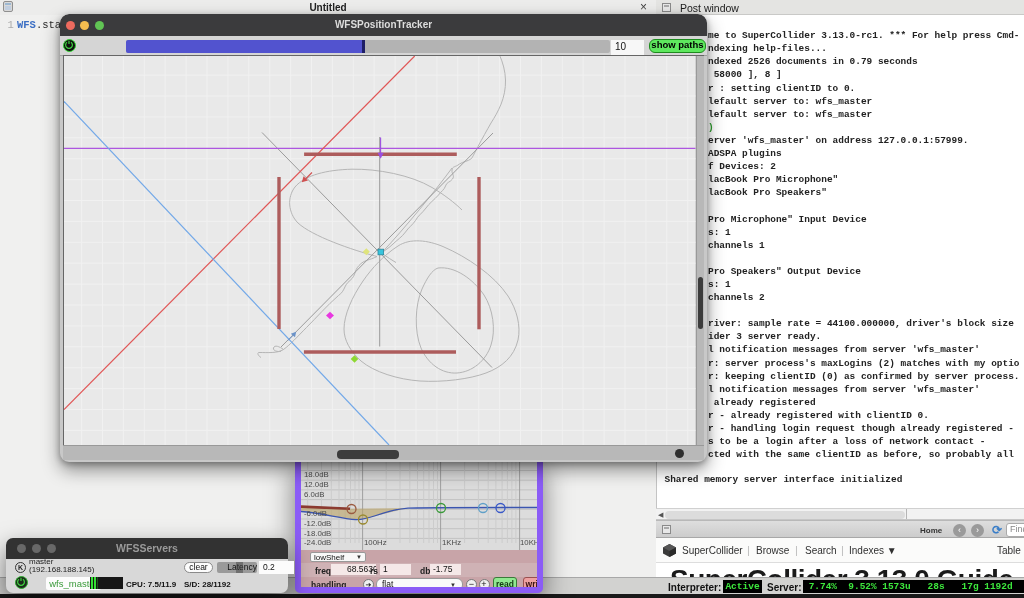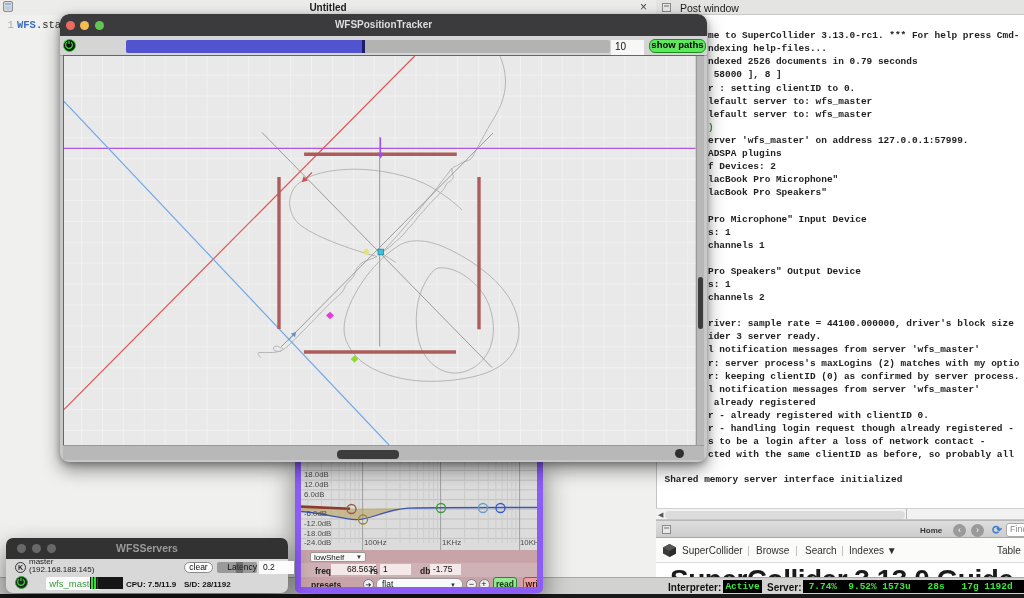--- a/index.html
+++ b/index.html
@@ -195,21 +195,21 @@
   <div class="abs" style="left:0;top:101.5px;width:246px;height:14px;background:#cfb2b5;">
     <div class="abs" style="left:14px;top:3px;font-size:8.5px;font-weight:bold;color:#222;">freq</div>
     <div class="abs" style="left:30px;top:1.5px;width:29px;height:10.5px;background:#f5e8e8;font-size:8.5px;color:#111;padding-left:16px;overflow:hidden;white-space:nowrap;">68.5630</div>
     <div class="abs" style="left:69px;top:3px;font-size:8.5px;font-weight:bold;color:#222;">rs</div>
     <div class="abs" style="left:79px;top:1.5px;width:28px;height:10.5px;background:#f5e8e8;font-size:8.5px;color:#111;padding-left:3px;">1</div>
     <div class="abs" style="left:119px;top:3px;font-size:8.5px;font-weight:bold;color:#222;">db</div>
     <div class="abs" style="left:129px;top:1.5px;width:28px;height:10.5px;background:#f5e8e8;font-size:8.5px;color:#111;padding-left:3px;">-1.75</div>
   </div>
 
   <div class="abs" style="left:0;top:115.5px;width:246px;height:21.5px;background:#c8a4a8;">
-    <div class="abs" style="left:10px;top:3px;font-size:8.5px;font-weight:bold;color:#222;">presets</div>
+    <div class="abs" style="left:10px;top:3px;font-size:8.5px;font-weight:bold;color:#222;">handling</div>
     <div class="abs" style="left:62px;top:2px;width:11px;height:11px;border-radius:50%;background:#f0f0f0;border:1px solid #777;box-sizing:border-box;font-size:7px;text-align:center;line-height:9px;color:#111;">➔</div>
     <div class="abs" style="left:75px;top:1px;width:87px;height:13px;background:#fafafa;border:1px solid #999;border-radius:6px;box-sizing:border-box;font-size:8.5px;color:#111;padding-left:5px;line-height:11px;">flat<span style="position:absolute;left:73px;top:1.5px;font-size:6px;color:#333;">▼</span></div>
     <div class="abs" style="left:165px;top:2px;width:11px;height:11px;border-radius:50%;background:#f0f0f0;border:1px solid #777;box-sizing:border-box;font-size:9px;text-align:center;line-height:9px;color:#111;">−</div>
     <div class="abs" style="left:177.5px;top:2px;width:11px;height:11px;border-radius:50%;background:#f0f0f0;border:1px solid #777;box-sizing:border-box;font-size:9px;text-align:center;line-height:9px;color:#111;">+</div>
     <div class="abs" style="left:192px;top:0.5px;width:24px;height:13.5px;background:#90e890;border:1px solid #3a7a3a;border-radius:3px;box-sizing:border-box;font-size:8.5px;font-weight:bold;color:#143a14;text-align:center;line-height:12px;">read</div>
     <div class="abs" style="left:222px;top:0.5px;width:25px;height:13.5px;background:#eda0a0;border:1px solid #9a5050;border-radius:3px;box-sizing:border-box;font-size:8.5px;font-weight:bold;color:#3a1414;text-align:center;line-height:12px;">write</div>
   </div>
 </div>
 
 <div class="abs" id="serverswin" style="left:6px;top:538px;width:282px;height:55px;background:#d8d8d8;border-radius:7px;z-index:20;box-shadow:0 10px 24px rgba(0,0,0,0.55);">

